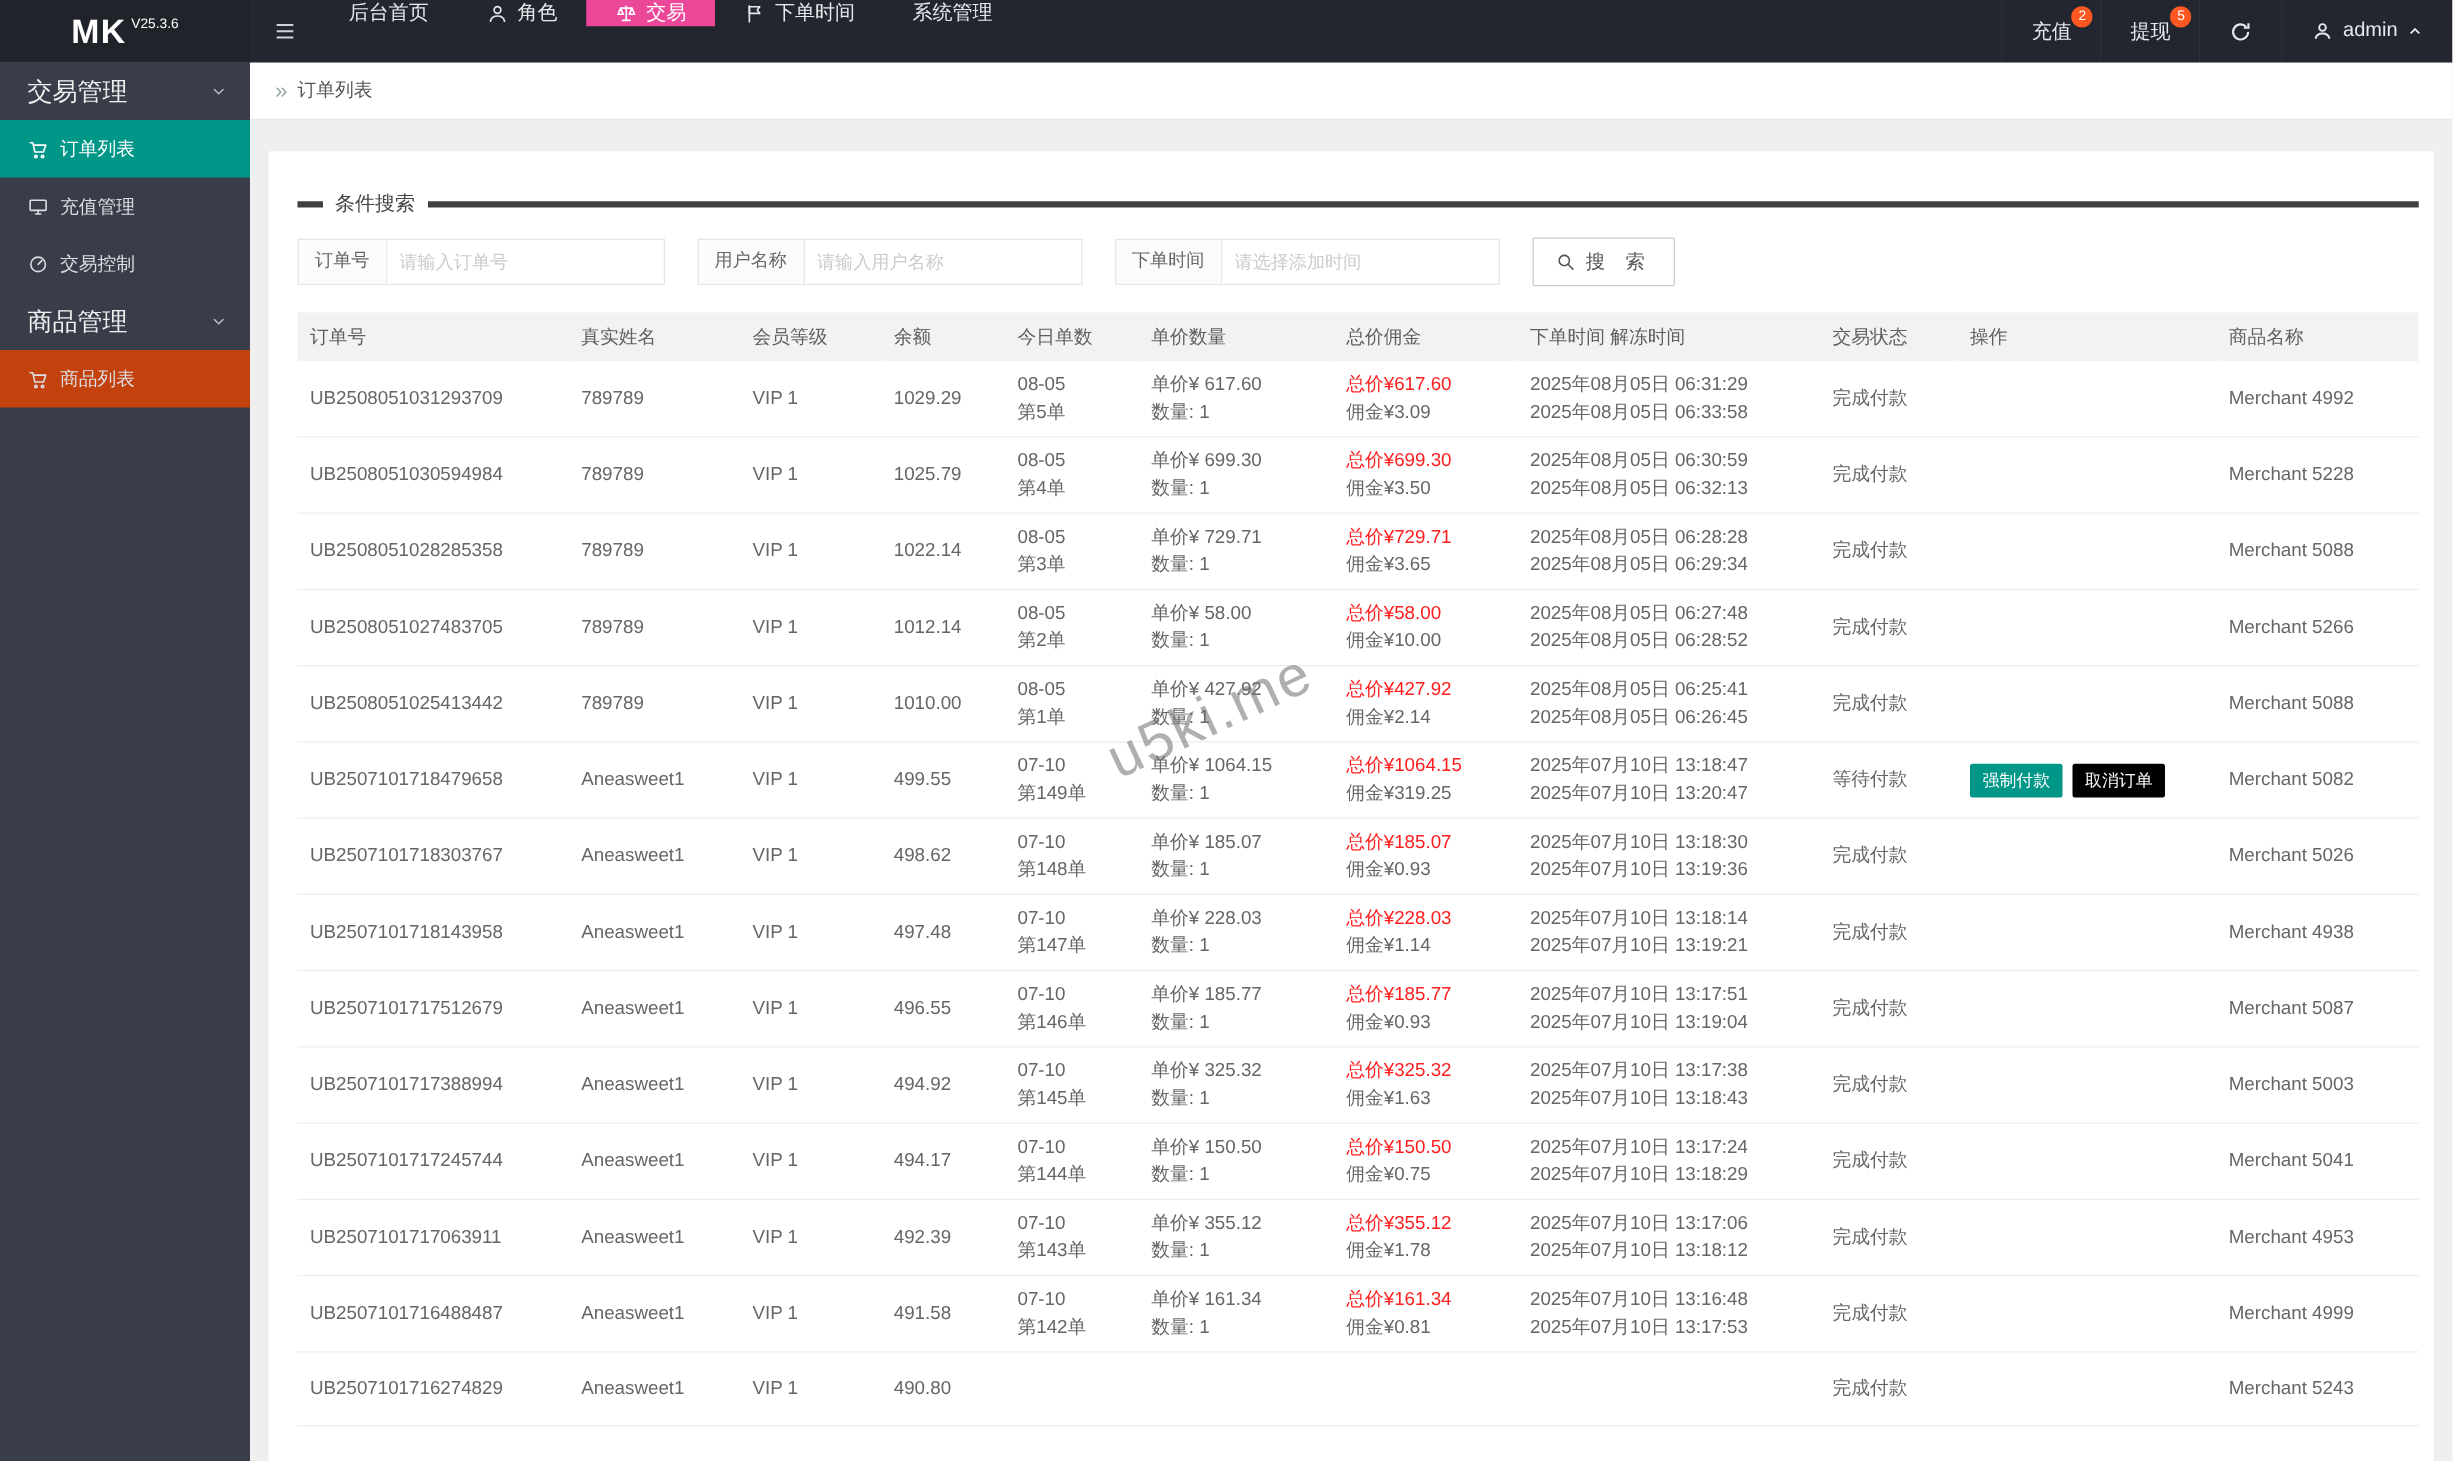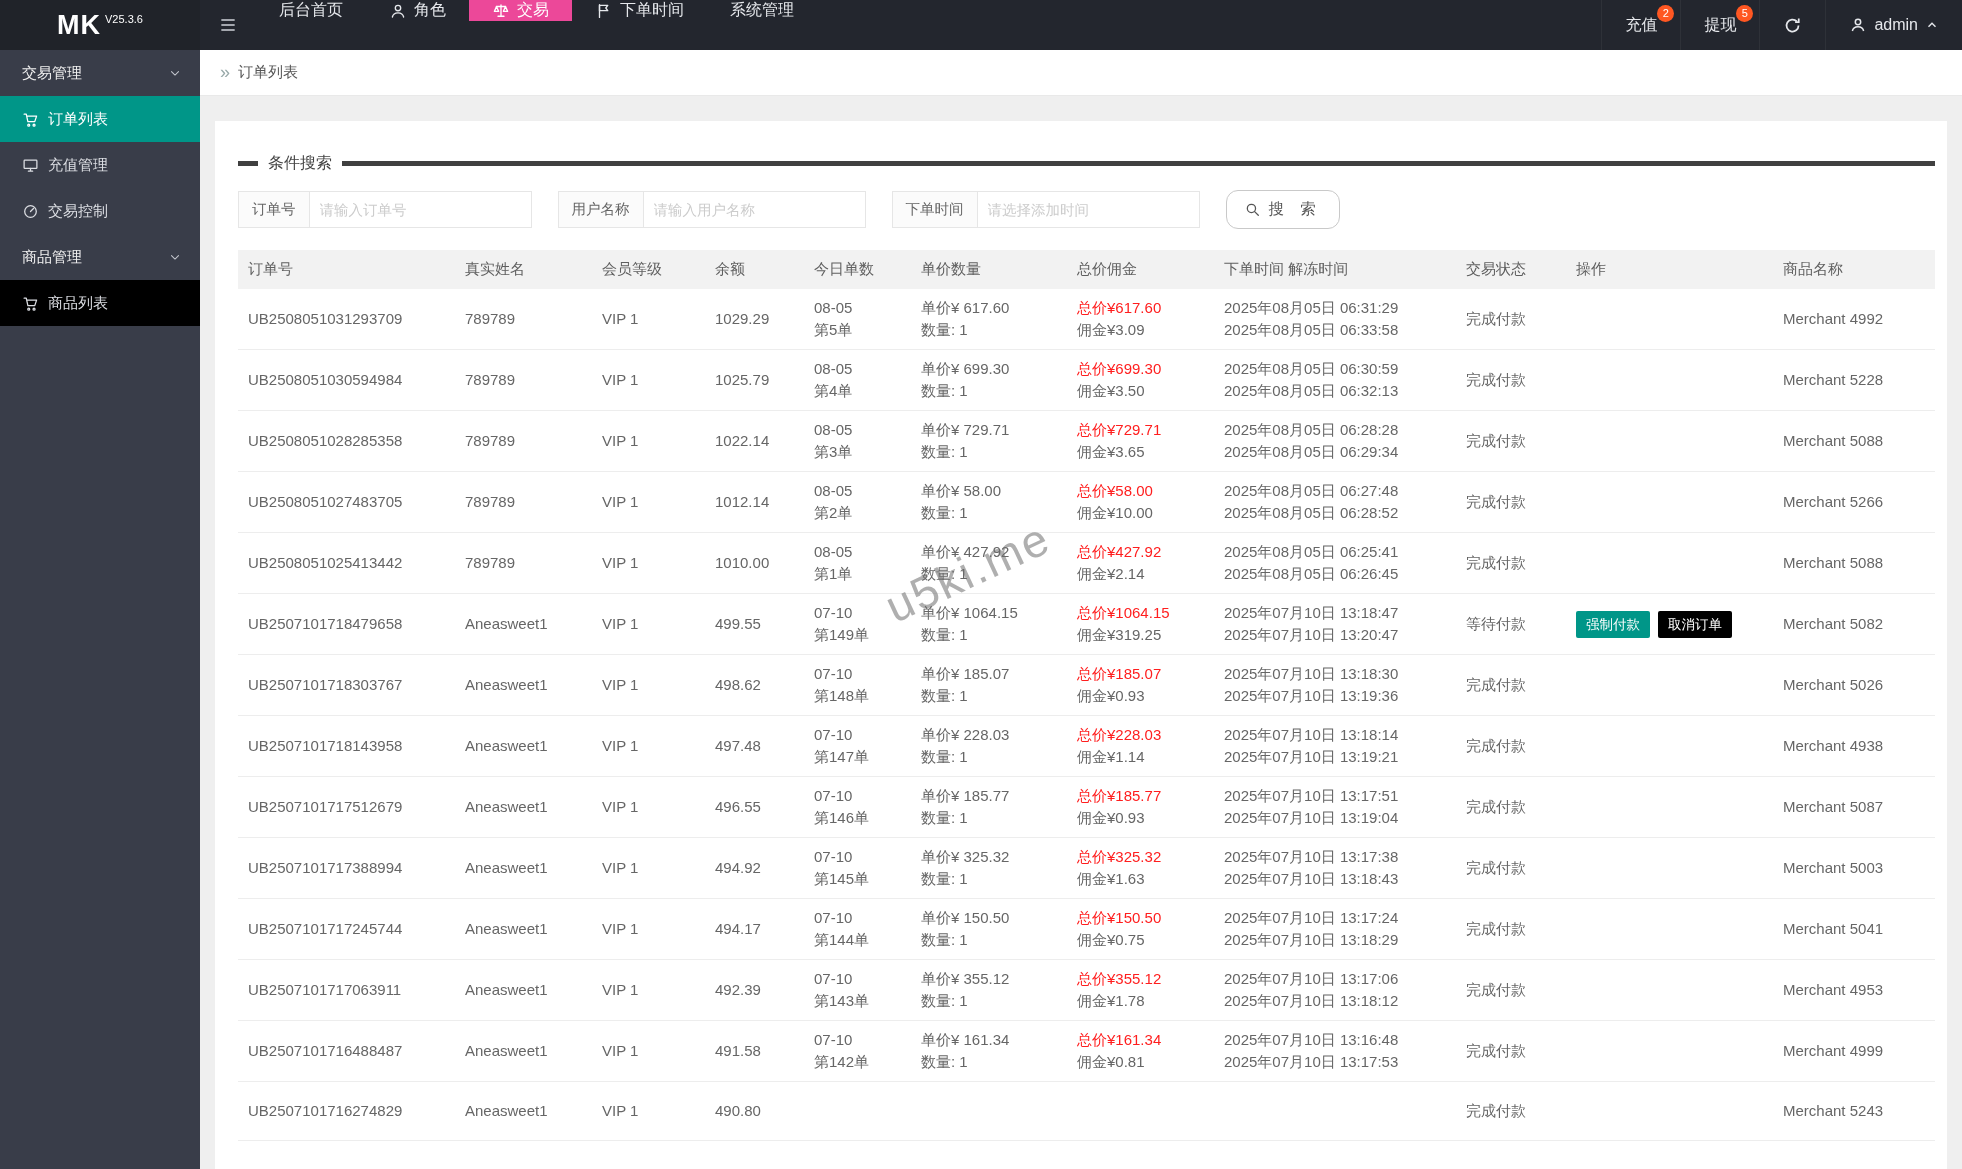--- a/index.html
+++ b/index.html
@@ -30,26 +30,26 @@
   .badge { position:absolute; top:5px; right:6px; min-width:17px; height:17px;
     background:#FF5722; border-radius:9px; color:#fff; font-size:11px;
     line-height:17px; text-align:center; padding:0 4px; }
   .chev { width:14px; height:14px; }
   .chev svg { width:14px; height:14px; }
 
   
   .sidebar { position:absolute; top:50px; left:0; width:200px; height:1119px;
     background:#393D49; z-index:20; }
   .side-group-title { height:46px; display:flex; align-items:center;
-    padding:0 18px 0 22px; color:#f0f0f0; font-size:15px; cursor:pointer; }
+    padding:0 18px 0 22px; color:#f0f0f0; font-size:20px; cursor:pointer; }
   .side-group-title .chev { margin-left:auto; color:#c2c5cc; }
   .side-item { height:46px; display:flex; align-items:center; gap:9px;
     padding:0 18px 0 22px; color:#dcdee3; font-size:15px; cursor:pointer; }
   .side-item.active { background:#009688; color:#fff; }
-  .side-item.dark { background:#000000; }
+  .side-item.dark { background:#c2410c; }
   .side-icon { width:17px; height:17px; }
   .side-icon svg { width:17px; height:17px; }
 
   
   .main { position:absolute; top:50px; left:200px; width:1762px; height:1119px; }
   .breadcrumb-bar { height:46px; background:#fff; display:flex; align-items:center;
     padding:0 20px; border-bottom:1px solid #e9e9e9; }
   .crumb-arrow { color:#9aa; font-size:18px; margin-right:8px; }
   .crumb-title { color:#555; font-size:15px; }
   .content { padding:25px 15px 0 15px; height:1073px; overflow:hidden; }
@@ -60,21 +60,21 @@
 
   .search-row { display:flex; align-items:center; margin:16px 0 6px; }
   .sgroup { display:flex; margin-right:26px; }
   .slabel { height:37px; line-height:35px; padding:0 13px; background:#FBFBFB;
     border:1px solid #e6e6e6; color:#666; font-size:14.5px; white-space:nowrap; }
   .sinput { height:37px; border:1px solid #e6e6e6; border-left:none; width:222px;
     padding:0 10px; font-size:14.5px; color:#666; outline:none;
     font-family:"Liberation Sans","DejaVu Sans",sans-serif; }
   .sinput::placeholder { color:#ccc; }
   .search-btn { display:flex; align-items:center; gap:8px; height:39px; padding:0 17px;
-    background:#fff; border:1px solid #c9c9c9; border-radius:12px; color:#555;
+    background:#fff; border:1px solid #c9c9c9; border-radius:2px; color:#555;
     font-size:15.5px; cursor:pointer; letter-spacing:6px;
     font-family:"Liberation Sans","DejaVu Sans",sans-serif; }
   .search-btn svg { width:17px; height:17px; }
 
   .stats-line { margin:15px 0 18px; font-size:16px; color:#FF0000; }
   .stats-line .stat { margin-right:34px; }
 
   
   table.orders { width:100%; border-collapse:collapse; table-layout:fixed; margin-top:15px; }
   table.orders th { background:#F2F2F2; height:39px; text-align:left; padding:0 10px;

